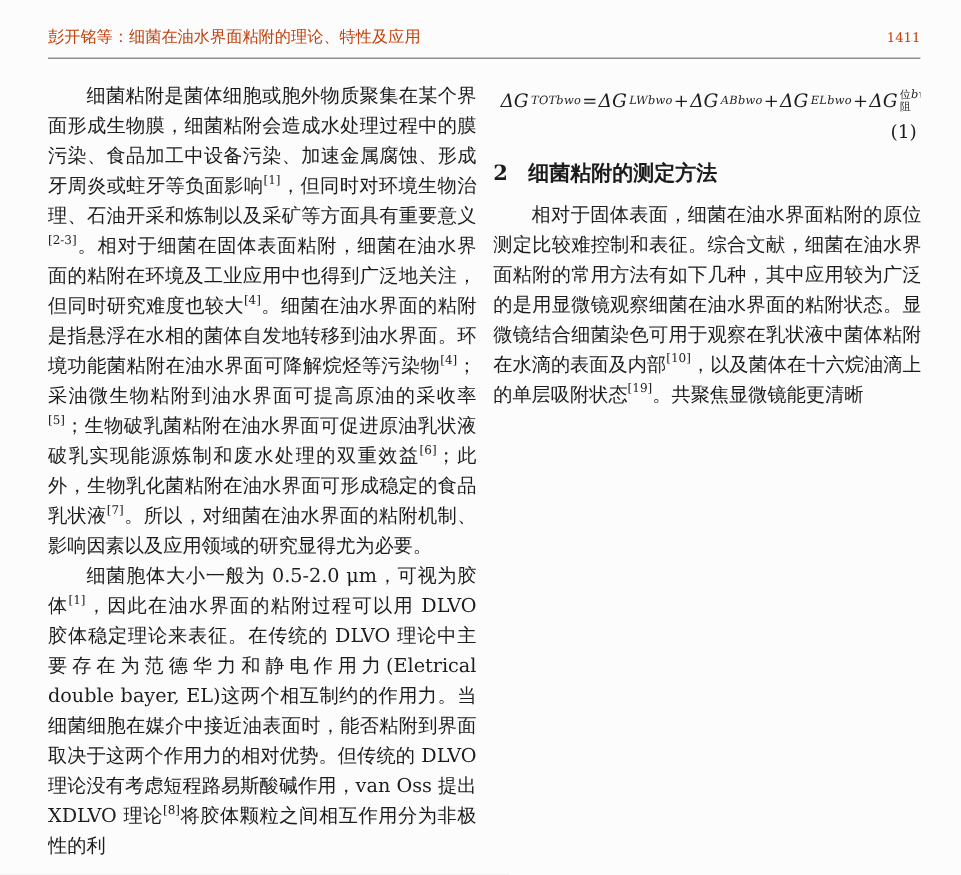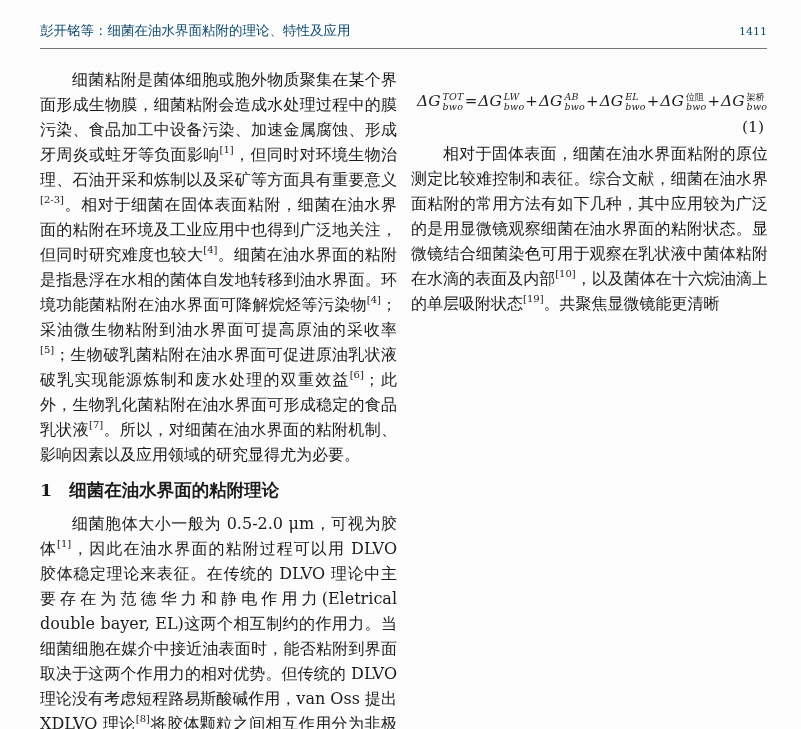--- a/index.html
+++ b/index.html
@@ -16,21 +16,21 @@
     position: absolute;
     left: 40px;
     right: 34px;
     top: 22px;
     display: flex;
     justify-content: space-between;
     align-items: baseline;
     font-size: 13.5px;
     padding-bottom: 8px;
     border-bottom: 1.5px solid #757575;
-    color: #0c4a6e;
+    color: #c2410c;
   }
   .header .pagenum { font-size: 11px; text-align: right; }
   .columns {
     position: absolute;
     top: 67px;
     left: 40px;
     right: 34px;
     bottom: 0;
     display: flex;
     gap: 14px;
@@ -59,31 +59,31 @@
     font-weight: bold;
     line-height: 24px;
     text-align: left;
     text-indent: 0;
   }
   h2.section-heading .sec-num { margin-right: 17px; }
   .formula {
     display: flex;
     justify-content: space-between;
     align-items: center;
-    margin: 21px 0 0 0;
+    margin: 4px 0 0 0;
     padding: 0 3px 0 6px;
     height: 27px;
     font-size: 15.5px;
   }
   .formula .op { font-size: 15px; padding: 0 1px; }
   .formula .term { display: inline-flex; align-items: center; }
   .formula .term .base { font-style: italic; }
   .formula .scripts {
     display: inline-flex;
-    flex-direction: column;
+    flex-direction: row;
     justify-content: center;
     margin-left: 2px;
   }
   .formula .scripts .ss-sup,
   .formula .scripts .ss-sub {
     font-size: 9.5px;
     line-height: 10px;
     font-style: italic;
     letter-spacing: 0.2px;
   }
@@ -100,21 +100,20 @@
 <body>
 
 <div class="page">
   <div class="header">
     <span class="runtitle">彭开铭等：细菌在油水界面粘附的理论、特性及应用</span>
     <span class="pagenum">1411</span>
   </div>
   <div class="columns">
     <div class="column">
         <p class="para indent">细菌粘附是菌体细胞或胞外物质聚集在某个界面形成生物膜，细菌粘附会造成水处理过程中的膜污染、食品加工中设备污染、加速金属腐蚀、形成牙周炎或蛀牙等负面影响<sup class="ref">[1]</sup>，但同时对环境生物治理、石油开采和炼制以及采矿等方面具有重要意义<sup class="ref">[2-3]</sup>。相对于细菌在固体表面粘附，细菌在油水界面的粘附在环境及工业应用中也得到广泛地关注，但同时研究难度也较大<sup class="ref">[4]</sup>。细菌在油水界面的粘附是指悬浮在水相的菌体自发地转移到油水界面。环境功能菌粘附在油水界面可降解烷烃等污染物<sup class="ref">[4]</sup>；采油微生物粘附到油水界面可提高原油的采收率<sup class="ref">[5]</sup>；生物破乳菌粘附在油水界面可促进原油乳状液破乳实现能源炼制和废水处理的双重效益<sup class="ref">[6]</sup>；此外，生物乳化菌粘附在油水界面可形成稳定的食品乳状液<sup class="ref">[7]</sup>。所以，对细菌在油水界面的粘附机制、影响因素以及应用领域的研究显得尤为必要。</p>
-        <h2 class="section-heading"><span class="sec-num">1</span><span class="sec-title">细菌在油水界面的粘附理论</span></h2>
         <p class="para indent">细菌胞体大小一般为 0.5-2.0 μm，可视为胶体<sup class="ref">[1]</sup>，因此在油水界面的粘附过程可以用 DLVO 胶体稳定理论来表征。在传统的 DLVO 理论中主要存在为范德华力和静电作用力(Eletrical double bayer, EL)这两个相互制约的作用力。当细菌细胞在媒介中接近油表面时，能否粘附到界面取决于这两个作用力的相对优势。但传统的 DLVO 理论没有考虑短程路易斯酸碱作用，van Oss 提出 XDLVO 理论<sup class="ref">[8]</sup>将胶体颗粒之间相互作用分为非极性的利</p>
       </div>
     <div class="column">
         <div class="formula">
           <span class="term">
             <span class="base">ΔG</span>
             <span class="scripts">
               <span class="ss-sup">TOT</span>
               <span class="ss-sub">bwo</span>
             </span>
@@ -154,16 +153,17 @@
           <span class="op">+</span>
           <span class="term">
             <span class="base">ΔG</span>
             <span class="scripts">
               <span class="ss-sup cjk">架桥</span>
               <span class="ss-sub">bwo</span>
             </span>
           </span>
         </div>
         <div class="eqnum">(1)</div>
+        <h2 class="section-heading"><span class="sec-num">2</span><span class="sec-title">细菌粘附的测定方法</span></h2>
         <p class="para indent">相对于固体表面，细菌在油水界面粘附的原位测定比较难控制和表征。综合文献，细菌在油水界面粘附的常用方法有如下几种，其中应用较为广泛的是用显微镜观察细菌在油水界面的粘附状态。显微镜结合细菌染色可用于观察在乳状液中菌体粘附在水滴的表面及内部<sup class="ref">[10]</sup>，以及菌体在十六烷油滴上的单层吸附状态<sup class="ref">[19]</sup>。共聚焦显微镜能更清晰</p>
       </div>
   </div>
 </div>
 
 </body></html>

